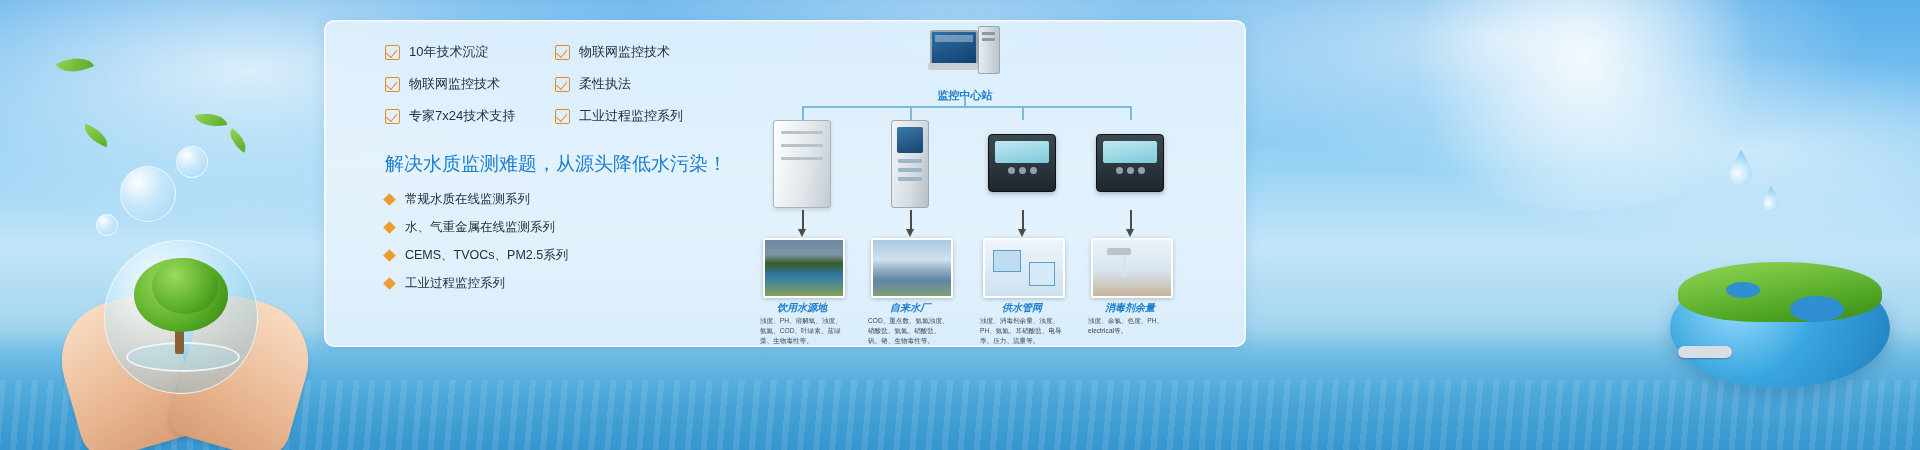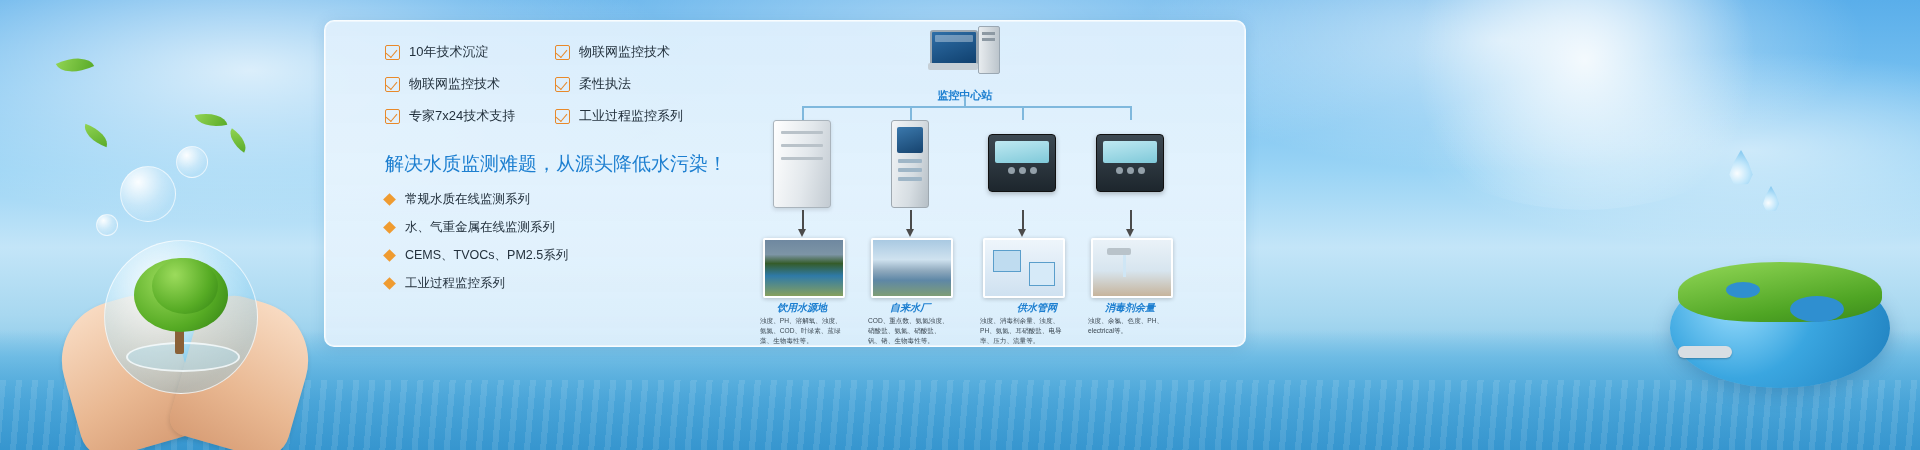--- a/index.html
+++ b/index.html
@@ -286,20 +286,20 @@
   <div class="arrow" style="left:282px;top:200px;height:20px;"></div>
   <div class="arrow" style="left:390px;top:200px;height:20px;"></div>
 
   <div class="photo p1" style="left:23px;"></div>
   <div class="photo p2" style="left:131px;"></div>
   <div class="photo p3" style="left:243px;"></div>
   <div class="photo p4" style="left:351px;"></div>
 
   <div class="ph-cap" style="left:7px;">饮用水源地</div>
   <div class="ph-cap" style="left:115px;">自来水厂</div>
-  <div class="ph-cap" style="left:242px;">供水管网</div>
+  <div class="ph-cap" style="left:227px;">供水管网</div>
   <div class="ph-cap" style="left:335px;">消毒剂余量</div>
 
   <div class="ph-desc" style="left:20px;">浊度、PH、溶解氧、浊度、氨氮、COD、叶绿素、蓝绿藻、生物毒性等。</div>
   <div class="ph-desc" style="left:128px;">COD、重点数、氨氮浊度、硝酸盐、氨氮、硝酸盐、钒、铬、生物毒性等。</div>
   <div class="ph-desc" style="left:240px;">浊度、消毒剂余量、浊度、PH、氨氮、耳硝酸盐、电导率、压力、流量等。</div>
   <div class="ph-desc" style="left:348px;">浊度、余氯、色度、PH、electrical等。</div>
 </div>
 
 </body></html>

